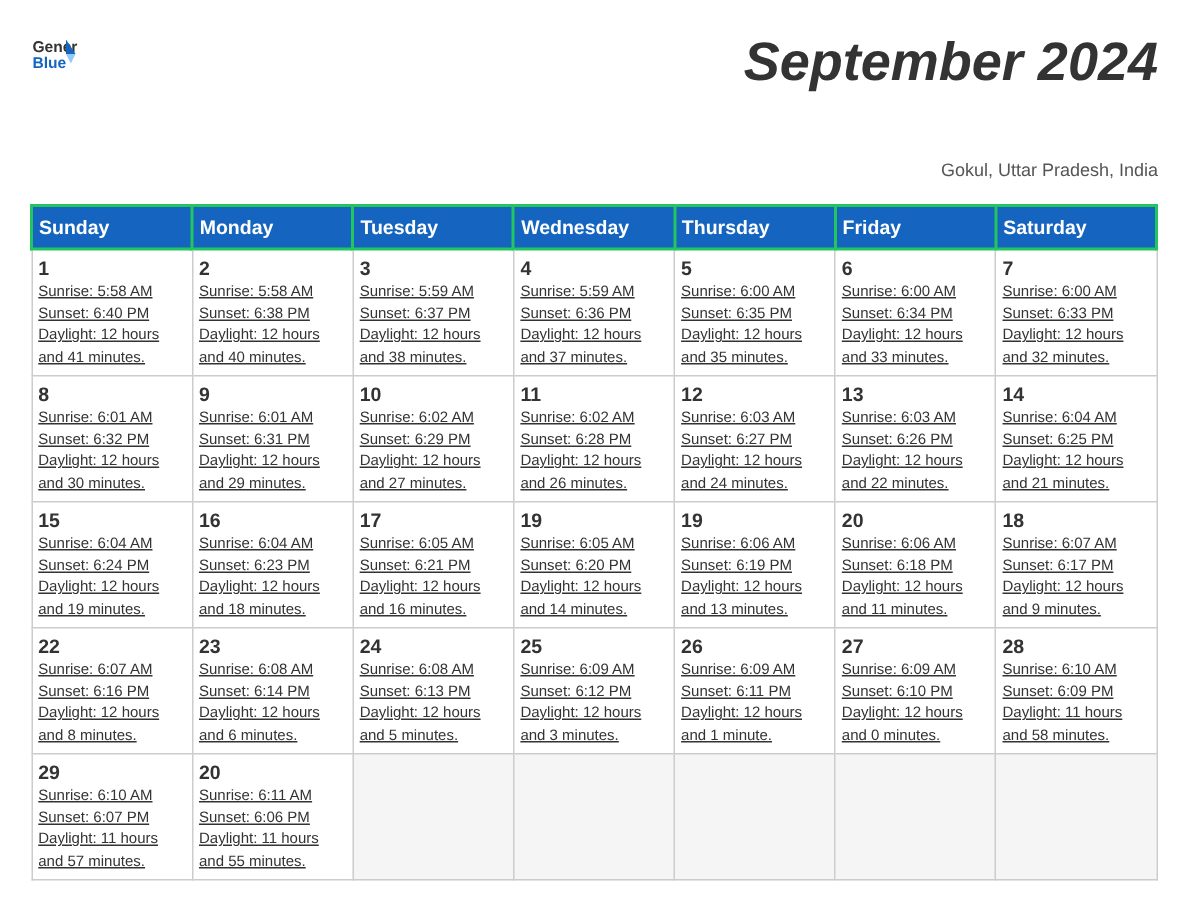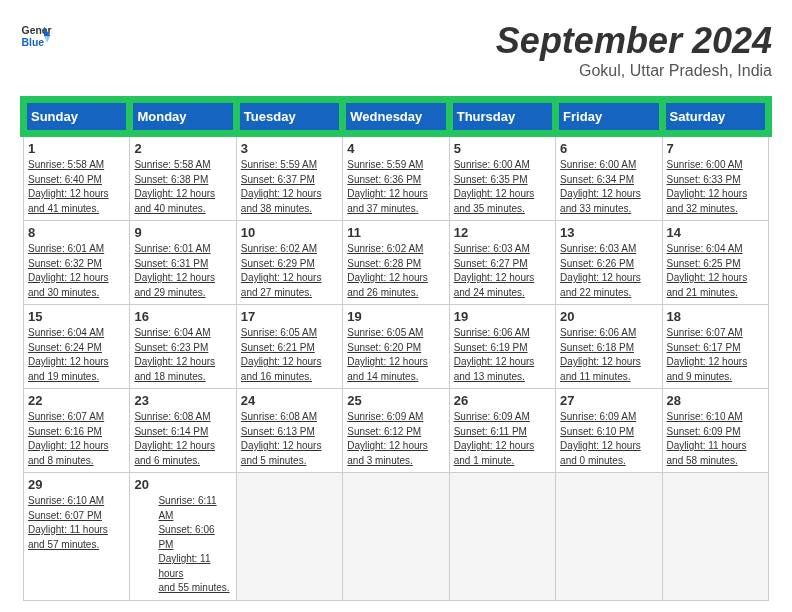--- a/index.html
+++ b/index.html
@@ -28,36 +28,37 @@
     .title-block {
       text-align: right;
     }
     .month-title {
       font-size: 36px;
       font-weight: bold;
       color: #333;
       font-style: italic;
     }
     .subtitle {
-      font-size: 16px;
+      font-size: 12px;
       color: #555;
+      margin-top: 44px;
     }
     table {
       width: 100%;
       border-collapse: collapse;
       table-layout: fixed;
     }
     th {
       background-color: #1565c0;
       color: #fff;
       font-size: 13px;
       font-weight: bold;
       padding: 6px 4px;
       text-align: left;
-      border: 7px solid #22c55e;
+      border: 2px solid #22c55e;
     }
     td {
       vertical-align: top;
       font-size: 10px;
       color: #333;
       padding: 4px 4px;
       border: 1px solid #ccc;
       background: #fff;
       min-height: 70px;
       height: 80px;
@@ -317,21 +318,21 @@
       <tr>
         <td>
           <div class="day-num">29</div>
           <div class="day-info" style="white-space: pre-line;">Sunrise: 6:10 AM
 Sunset: 6:07 PM
 Daylight: 11 hours
 and 57 minutes.</div>
         </td>
         <td>
           <div class="day-num">20</div>
-          <div class="day-info" style="white-space: pre-line; margin-left: 24px;">Sunrise: 6:11 AM
+          <div class="day-info" style="white-space: pre-line;">Sunrise: 6:11 AM
 Sunset: 6:06 PM
 Daylight: 11 hours
 and 55 minutes.</div>
         </td>
         <td class="empty"></td>
         <td class="empty"></td>
         <td class="empty"></td>
         <td class="empty"></td>
         <td class="empty"></td>
       </tr>

